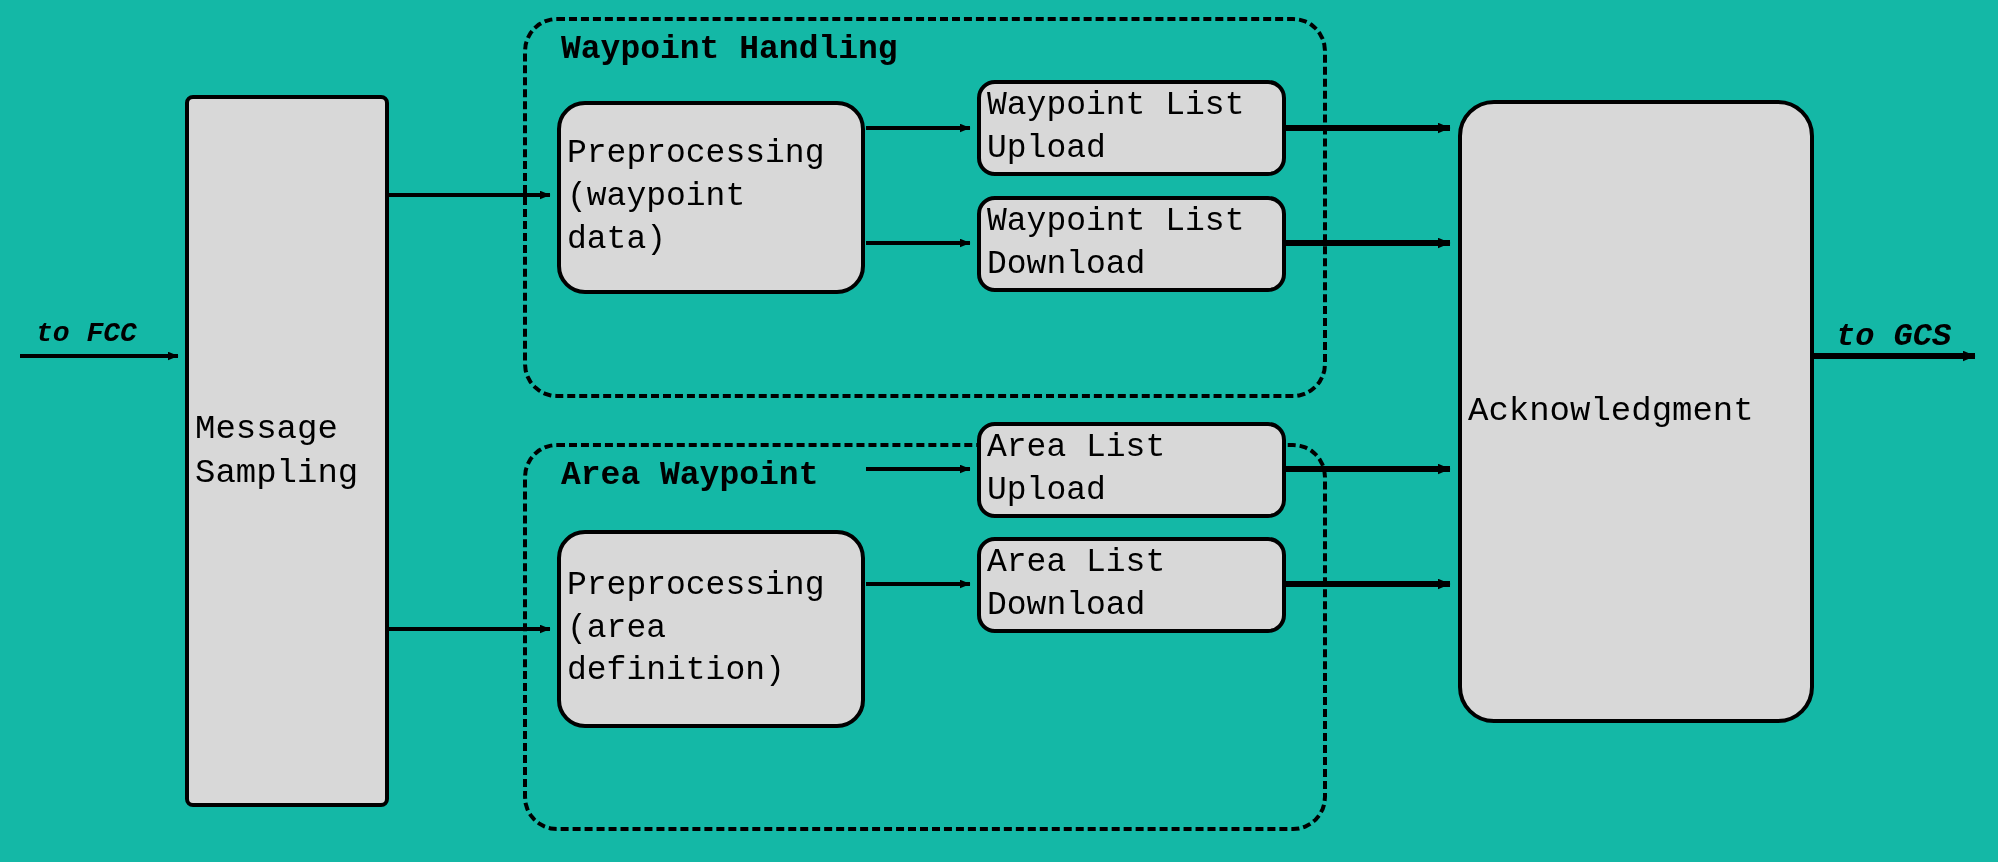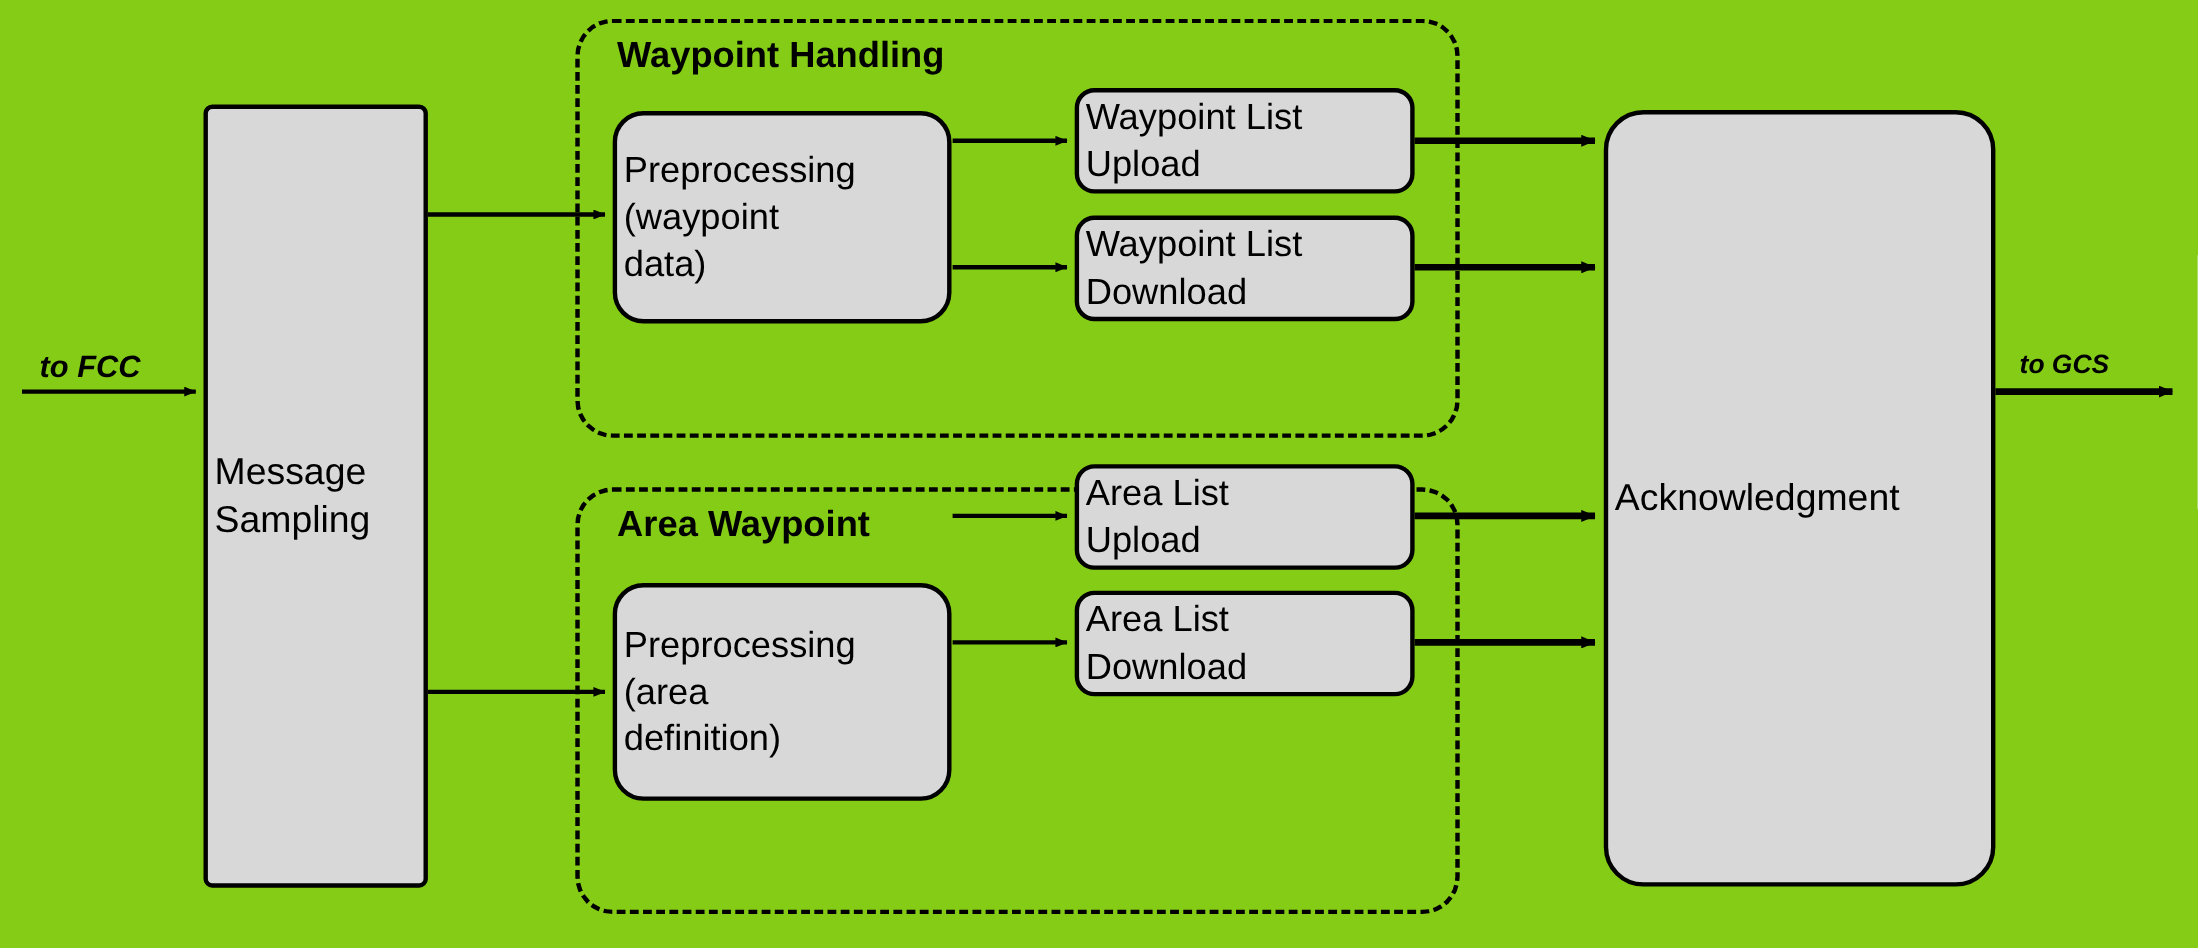--- a/index.html
+++ b/index.html
@@ -1,21 +1,21 @@
 <!DOCTYPE html>
 <html><head>
 <meta charset="utf-8">
 <style>
   html,body{margin:0;padding:0;background:#ffffff;}
   #stage{
     position:relative;
     width:1998px;
     height:862px;
-    background:#84cc16;
-    font-family:Liberation Sans, sans-serif;
+    background:#14b8a6;
+    font-family:Liberation Mono, monospace;
     overflow:hidden;
   }
   svg.layer{position:absolute;left:0;top:0;width:1998px;height:862px;}
   .nodebox{
     position:absolute;
     box-sizing:border-box;
     background:#d8d8d8;
     border:4px solid #000000;
     display:flex;
     align-items:center;
@@ -41,37 +41,37 @@
   }
   .edgelabel{
     position:absolute;
     font-style:italic;
     font-weight:bold;
     color:#000000;
     white-space:nowrap;
   }
   
   #msg-sampling{left:185px;top:95px;width:204px;height:712px;border-radius:8px;font-size:34px;}
-  #ack{left:1458px;top:100px;width:356px;height:706px;border-radius:36px;font-size:34px;}
+  #ack{left:1458px;top:100px;width:356px;height:623px;border-radius:36px;font-size:34px;}
 
   #wp-group{left:523px;top:17px;width:804px;height:381px;}
   #wp-group-label{left:561px;top:31px;font-size:33px;}
   #ar-group{left:523px;top:443px;width:804px;height:388px;}
   #ar-group-label{left:561px;top:457px;font-size:33px;}
 
   #wp-pre{left:557px;top:101px;width:308px;height:193px;border-radius:28px;font-size:33px;}
   #ar-pre{left:557px;top:530px;width:308px;height:198px;border-radius:28px;font-size:33px;}
 
   #wp-upload{left:977px;top:80px;width:309px;height:96px;border-radius:18px;font-size:33px;}
   #wp-download{left:977px;top:196px;width:309px;height:96px;border-radius:18px;font-size:33px;}
   #ar-upload{left:977px;top:422px;width:309px;height:96px;border-radius:18px;font-size:33px;}
   #ar-download{left:977px;top:537px;width:309px;height:96px;border-radius:18px;font-size:33px;}
 
   #lbl-to-fcc{left:36px;top:318px;font-size:28px;}
-  #lbl-to-gcs{left:1836px;top:318px;font-size:24px;}
+  #lbl-to-gcs{left:1836px;top:318px;font-size:32px;}
 </style>
 </head>
 <body>
 
 <div id="stage">
 
   <svg class="layer" viewBox="0 0 1998 862">
     <defs>
       <marker id="arw" markerWidth="11" markerHeight="9" refX="10.5" refY="4.5" orient="auto" markerUnits="userSpaceOnUse">
         <path d="M0,0 L11,4.5 L0,9 z" fill="#000000"></path>

